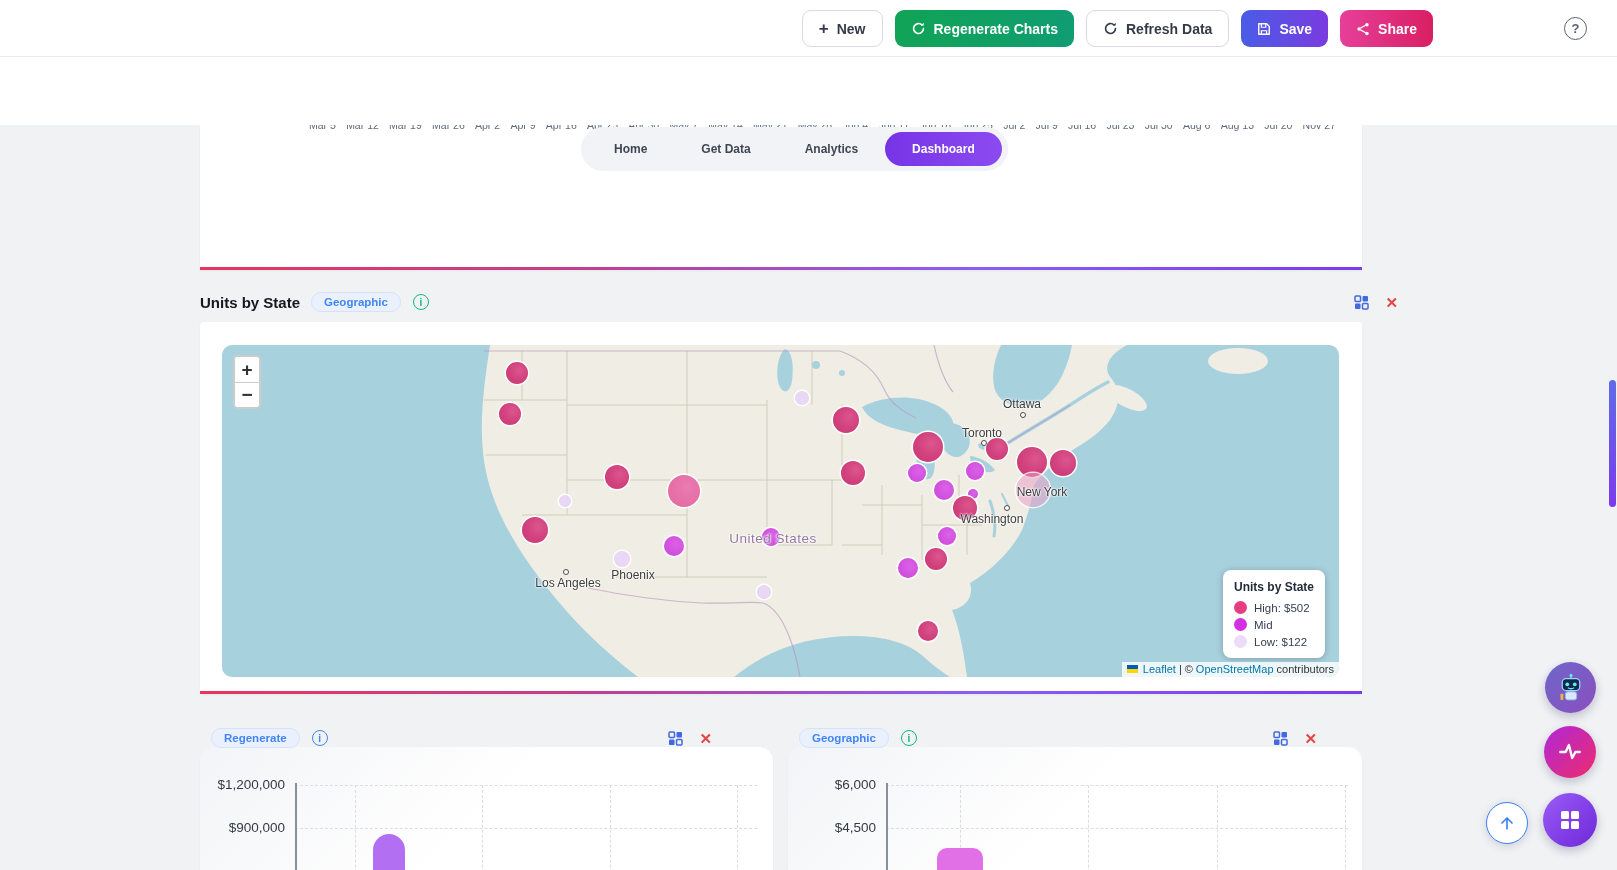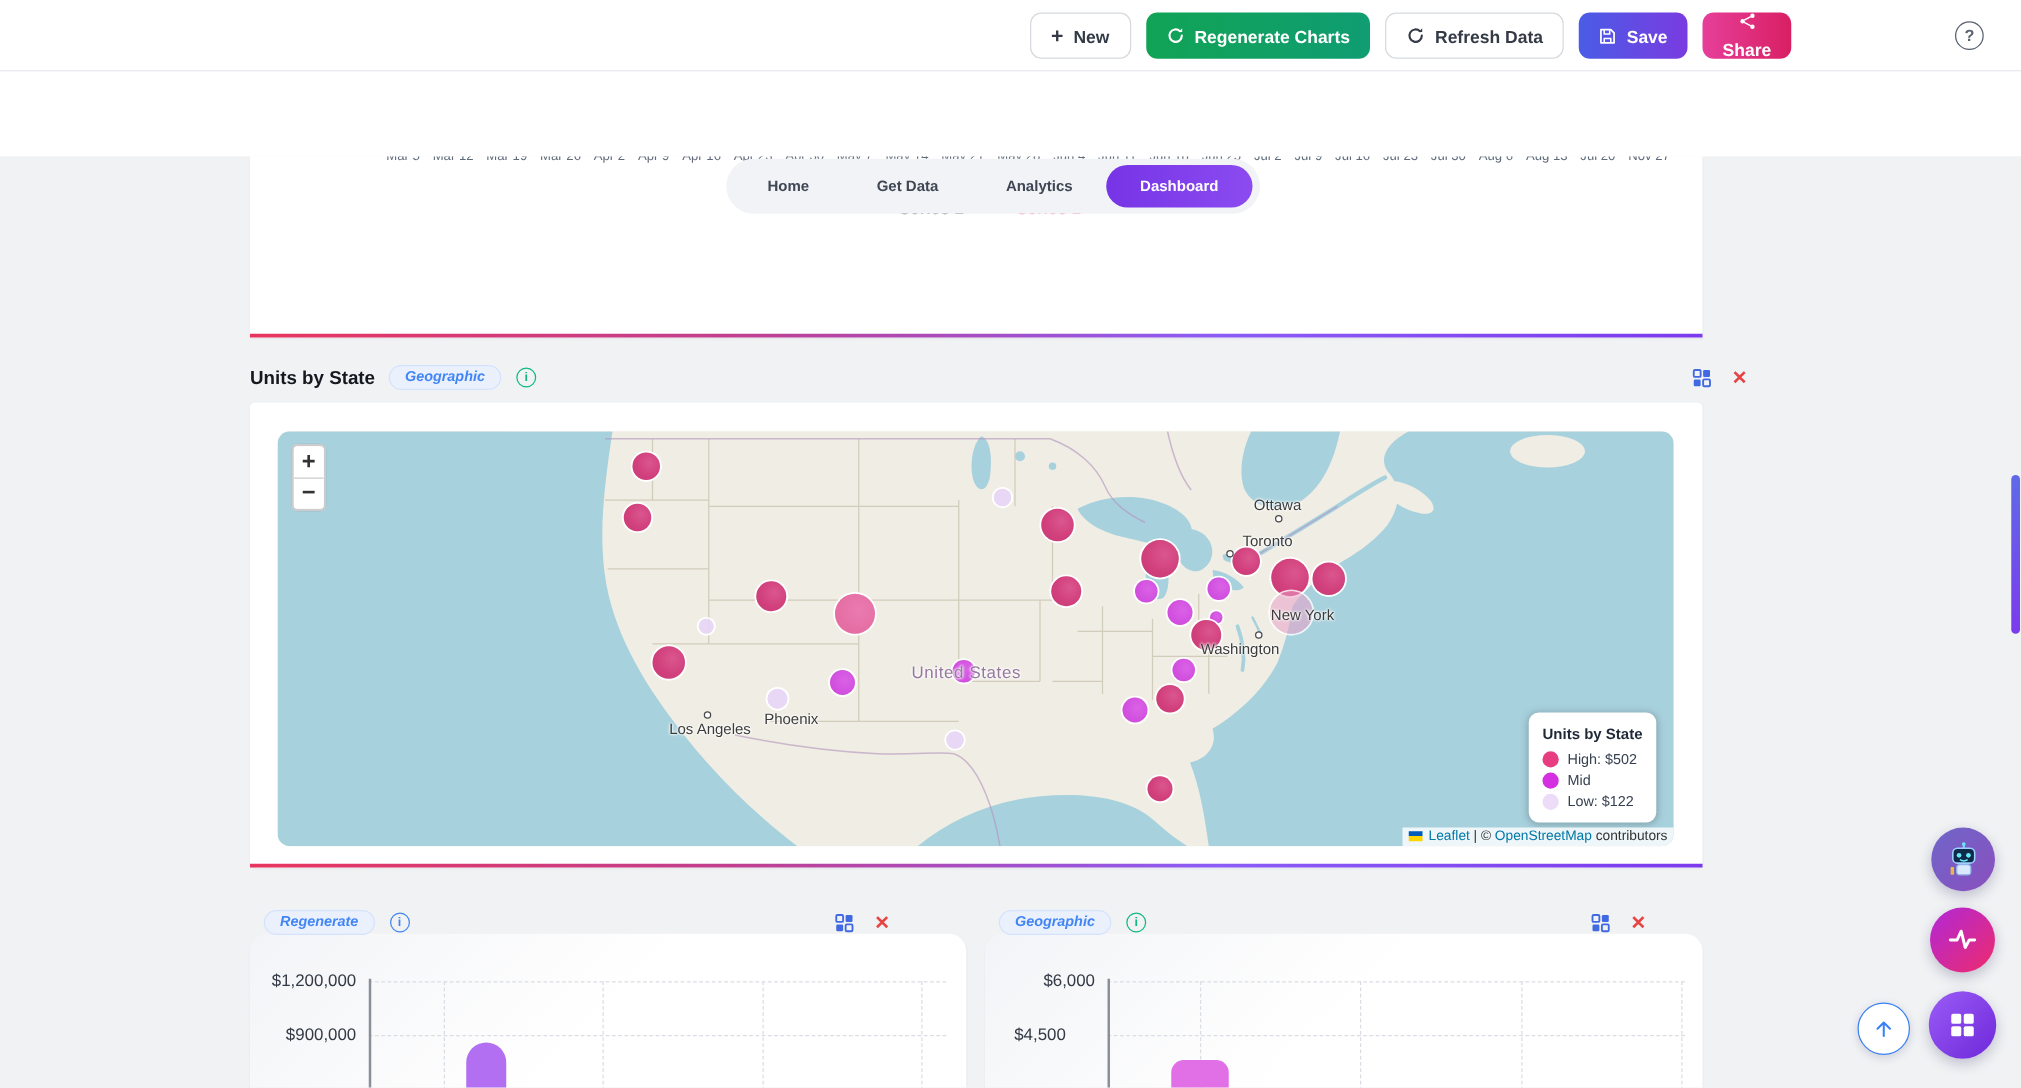--- a/index.html
+++ b/index.html
@@ -7,35 +7,35 @@
   body { font-family:"Liberation Sans", sans-serif; background:#f1f2f4; position:relative; }
 
   
   .header { position:absolute; left:0; top:0; width:1617px; height:57px; background:#fff; border-bottom:1px solid #e8eaee; z-index:30; }
   .header-actions { position:absolute; right:184px; top:0; height:57px; display:flex; align-items:center; gap:12px; }
   .btn { display:flex; align-items:center; gap:8px; height:37px; padding:0 16px; border-radius:9px; font-size:14px; font-weight:600; cursor:pointer; white-space:nowrap; }
   .btn svg { flex:0 0 auto; }
   .btn-outline { background:#fff; border:1px solid #d7dbe0; color:#343b46; }
   .btn-green { background:linear-gradient(90deg,#11a355,#0f9d72); color:#fff; border:none; }
   .btn-blue  { background:linear-gradient(90deg,#4a5ce6,#7a3be0); color:#fff; border:none; }
-  .btn-pink  { background:linear-gradient(90deg,#e63f9a,#d91f63); color:#fff; border:none;flex-direction:column; }
+  .btn-pink  { background:linear-gradient(90deg,#e63f9a,#d91f63); color:#fff; border:none; }
   .help-circle { position:absolute; right:30px; top:17px; width:23px; height:23px; border:1.6px solid #5a6270; border-radius:50%; color:#5a6270; font-size:13px; font-weight:700; display:flex; align-items:center; justify-content:center; cursor:pointer; }
 
   
   .nav { position:absolute; left:0; top:57px; width:1617px; height:68px; background:#fff; z-index:25; }
   .tabs-pill { position:absolute; left:581px; top:70px; height:44px; background:#f1f3f6; border-radius:24px; display:flex; align-items:center; padding:0 6px; }
   .tab { padding:10px 27px; font-size:12px; font-weight:600; color:#3f4654; border-radius:22px; cursor:pointer; }
   .tab.active { background:linear-gradient(90deg,#7634e6,#8b4bf0); color:#fff; }
 
   
   .card { position:absolute; background:#fff; box-shadow:0 1px 2px rgba(16,24,40,.05); }
   .accent-line { position:absolute; left:0; bottom:0; width:100%; height:3px; background:linear-gradient(90deg,#e8355f,#c13f8f,#8b5cf6,#7c3aed); }
   .widget-header { position:absolute; height:30px; display:flex; align-items:center; z-index:5; }
   .widget-title { font-size:15px; font-weight:700; color:#14181f; }
-  .badge { margin-left:11px; padding:3px 12px; border-radius:999px; background:#eaf1fd; border:1px solid #d4e3fb; color:#4285f4; font-size:11.5px; font-weight:600;font-style:italic; }
+  .badge { margin-left:11px; padding:3px 12px; border-radius:999px; background:#eaf1fd; border:1px solid #d4e3fb; color:#4285f4; font-size:11.5px; font-weight:600; }
   .info-ic { margin-left:12px; width:16px; height:16px; border-radius:50%; border:1.5px solid currentColor; font-size:10px; font-weight:700; display:flex; align-items:center; justify-content:center; cursor:pointer; }
   .info-green { color:#10b981; } .info-blue { color:#4285f4; }
   .hdr-icons { margin-left:auto; display:flex; align-items:center; gap:15px; }
   .expand-ic { width:17px; height:17px; cursor:pointer; color:#4169e1; }
   .close-ic { color:#e64545; font-size:15px; font-weight:700; cursor:pointer; line-height:1; }
 
   
   .top-card { left:200px; top:125px; width:1162px; height:145px; }
   .xlabels-clip { position:absolute; left:0; top:0; right:0; height:9px; overflow:hidden;padding-left:23px; }
   .xlabels-row { display:flex; justify-content:space-between; padding:0 26px 0 86px; margin-top:-8px; }
@@ -267,21 +267,21 @@
         <div class="mk mid" style="left: 746px; top: 144px; width: 10px; height: 10px;"></div>
         <div class="mk high" style="left: 731px; top: 151px; width: 24px; height: 24px;"></div>
         <div class="mk mid" style="left: 716px; top: 182px; width: 18px; height: 18px;"></div>
         <div class="mk high" style="left: 703px; top: 203px; width: 22px; height: 22px;"></div>
         <div class="mk mid" style="left: 676px; top: 213px; width: 20px; height: 20px;"></div>
         <div class="mk high" style="left: 696px; top: 276px; width: 20px; height: 20px;"></div>
       </div>
     <div id="map-cities">
         <div class="city" style="left: 800px; top: 59px;">Ottawa</div>
         <div class="city-ring" style="left: 801px; top: 70px;"></div>
-        <div class="city" style="left: 760px; top: 88px; margin-left: 32px;">Toronto</div>
+        <div class="city" style="left: 760px; top: 88px;">Toronto</div>
         <div class="city-ring" style="left: 762px; top: 98px;"></div>
         <div class="city" style="left: 820px; top: 147px;">New York</div>
         <div class="city" style="left: 770px; top: 174px;">Washington</div>
         <div class="city-ring" style="left: 785px; top: 163px;"></div>
         <div class="city country" style="left: 551px; top: 193px;">United States</div>
         <div class="city" style="left: 346px; top: 238px;">Los Angeles</div>
         <div class="city-ring" style="left: 344px; top: 227px;"></div>
         <div class="city" style="left: 411px; top: 230px;">Phoenix</div>
       </div>
 
@@ -358,21 +358,21 @@
         <rect x="2" y="9.5" width="5.5" height="5.5" rx="1" fill="currentColor"></rect>
         <rect x="9.5" y="9.5" width="5.5" height="5.5" rx="1" fill="none" stroke="currentColor" stroke-width="1.5"></rect>
       </svg>
     <span class="close-ic">✕</span>
   </span>
 </div>
 <div class="card chart-card br-card">
   <div id="br-chart" style="position:absolute;inset:0;">
       <div class="ytick" style="left: 0px; width: 88px; top: 30px;">$6,000</div>
       <div class="hgrid" style="left: 98px; top: 38px; width: 462px;"></div>
-      <div class="ytick" style="left: 0px; width: 88px; top: 73px; text-align: center;">$4,500</div>
+      <div class="ytick" style="left: 0px; width: 88px; top: 73px;">$4,500</div>
       <div class="hgrid" style="left: 98px; top: 81px; width: 462px;"></div>
       <div class="vgrid" style="left: 172px; top: 38px; height: 162px;"></div>
       <div class="vgrid" style="left: 300px; top: 38px; height: 162px;"></div>
       <div class="vgrid" style="left: 429px; top: 38px; height: 162px;"></div>
       <div class="vgrid" style="left: 557px; top: 38px; height: 162px;"></div>
       <div class="axisline" style="left: 98px; top: 36px; height: 164px;"></div>
       <div class="bar" style="left: 149px; width: 46px; top: 101.067px; height: 98.9333px; background: rgb(225, 111, 230); border-radius: 10px 10px 0px 0px;"></div>
     </div>
 </div>
 

